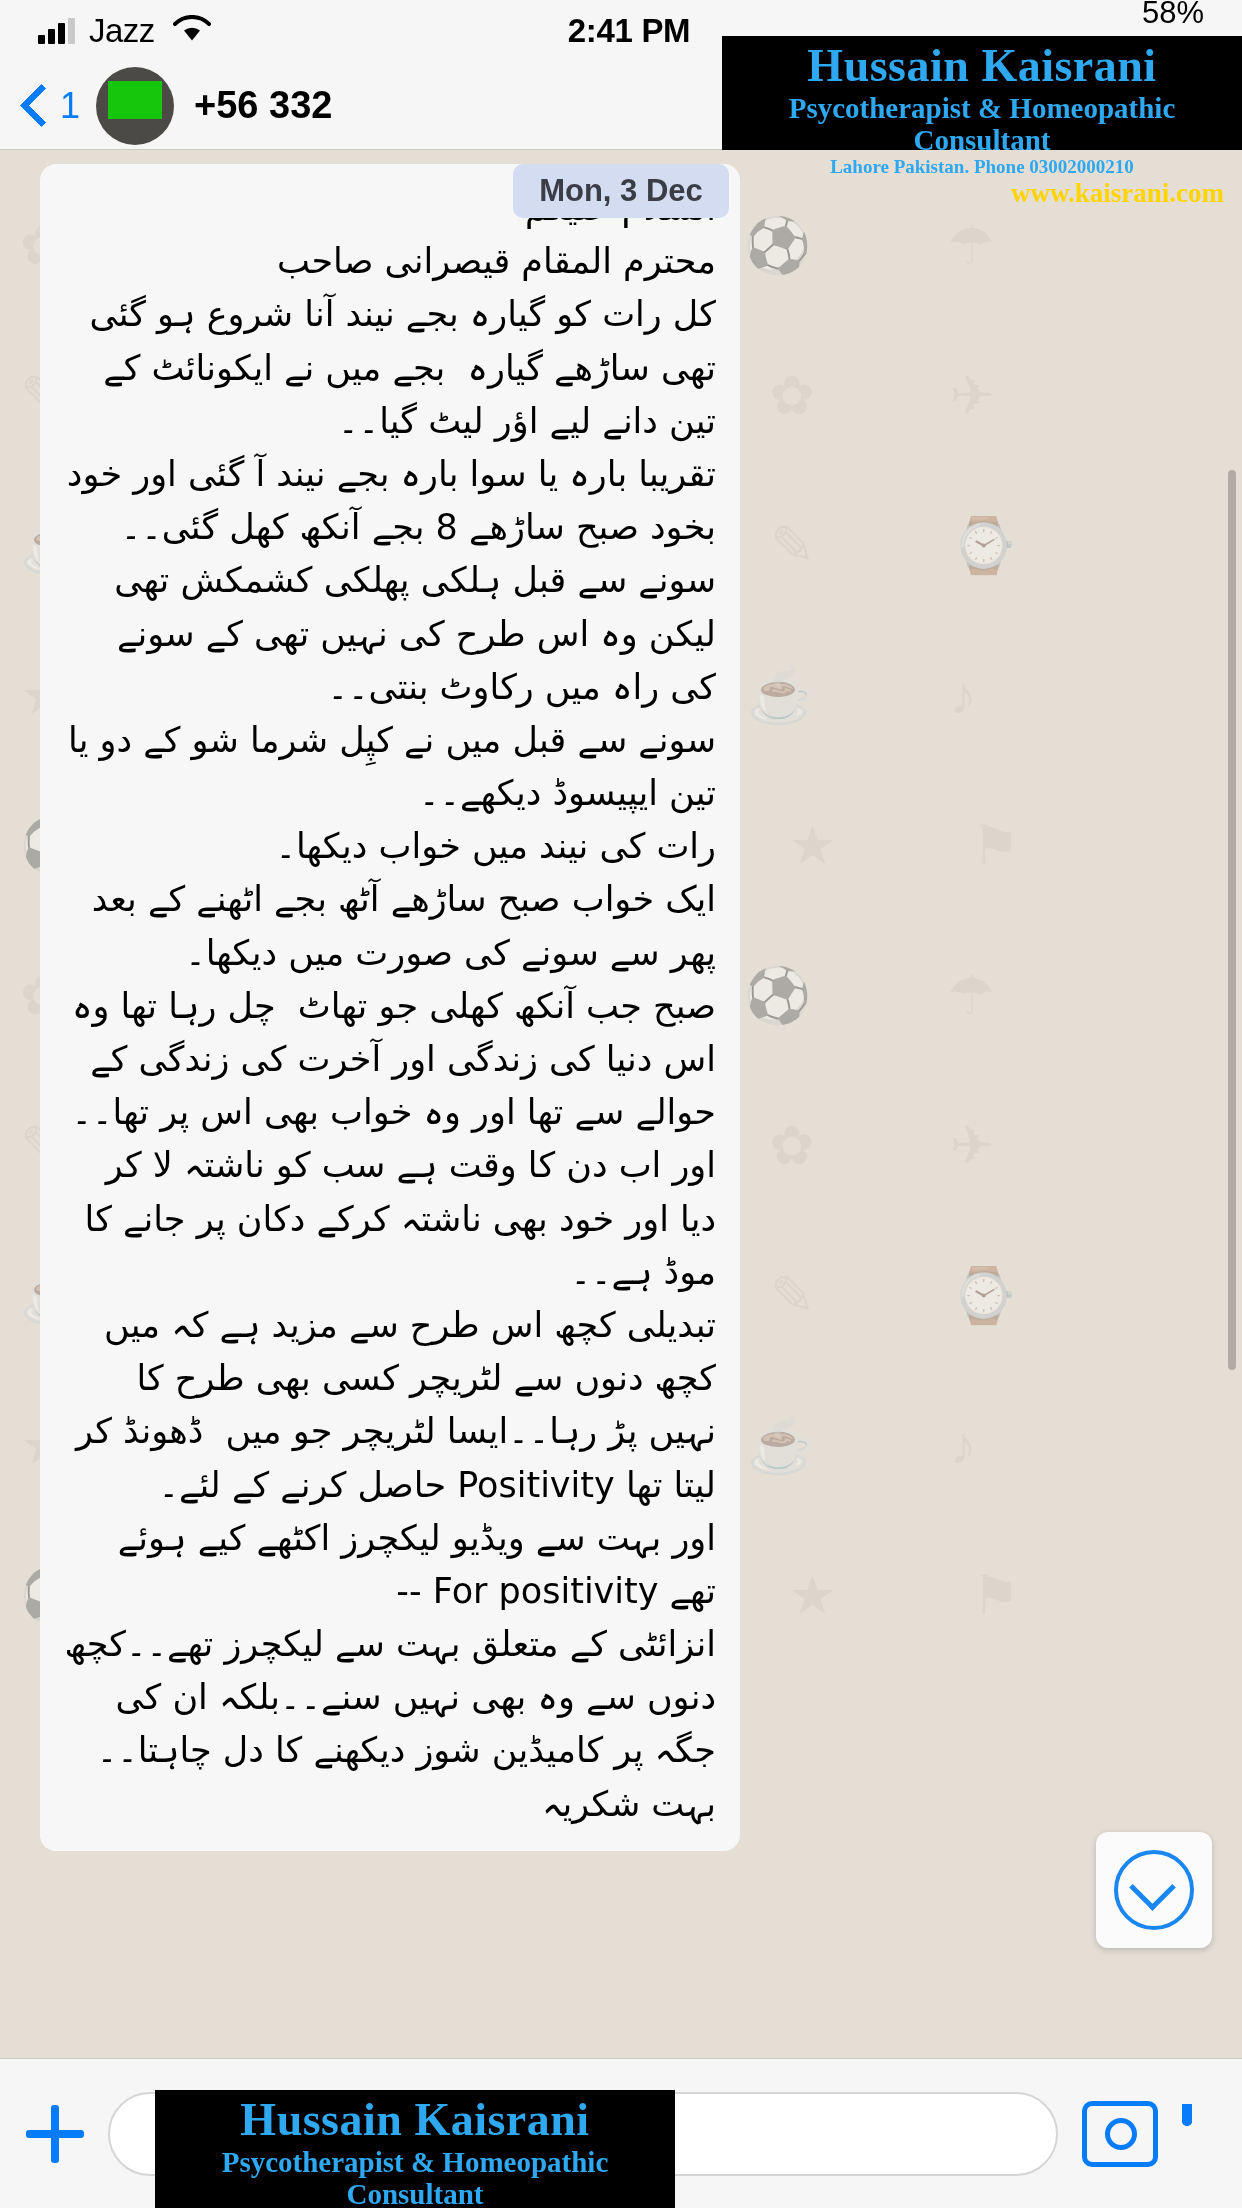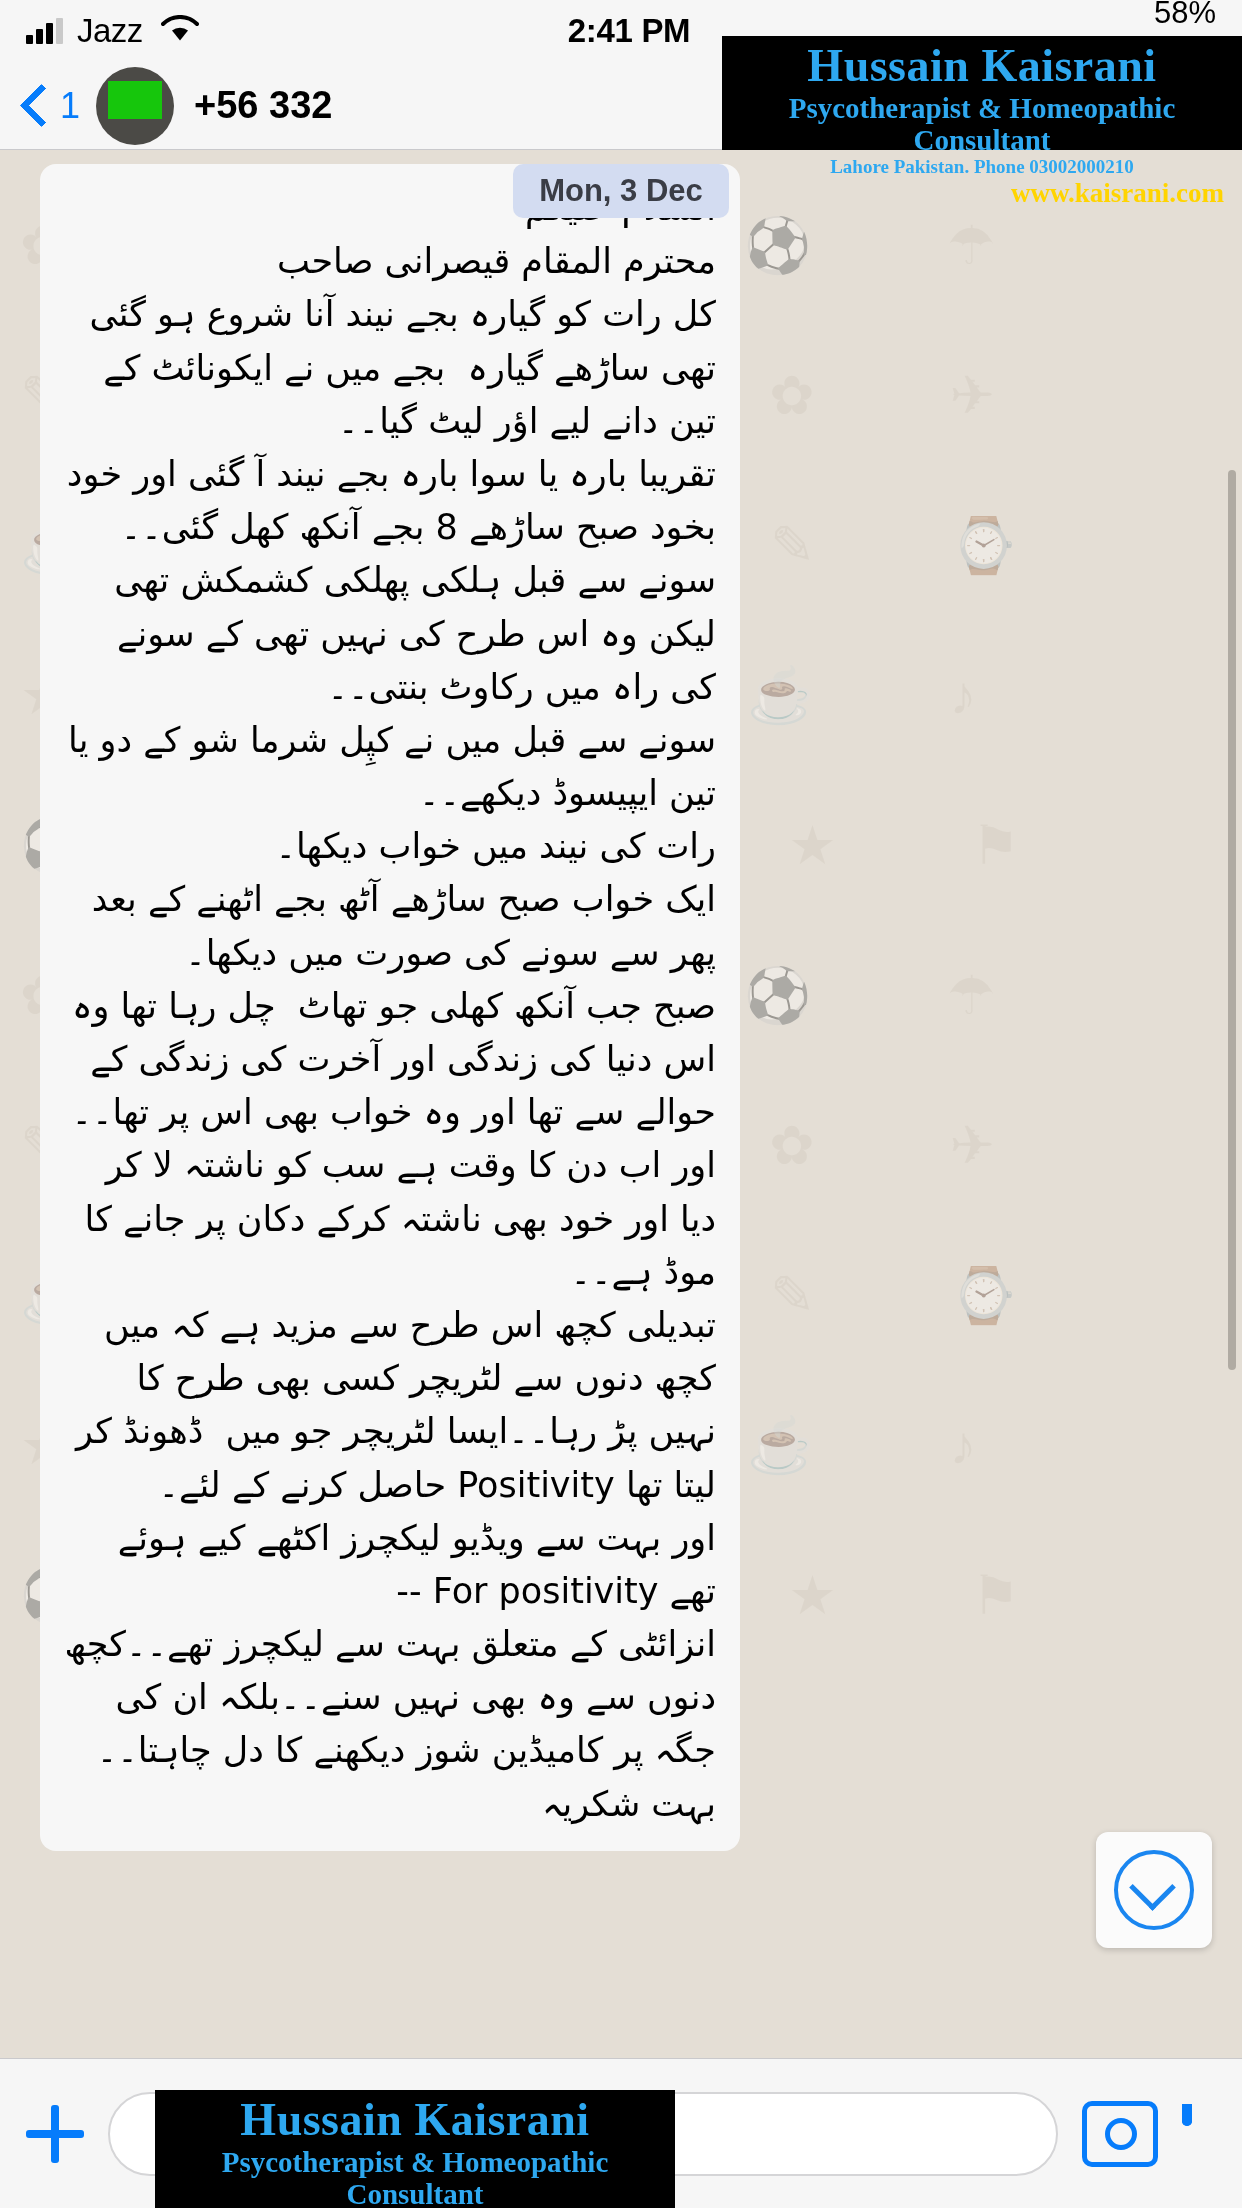--- a/index.html
+++ b/index.html
@@ -15,21 +15,21 @@
     position: relative;
   }
 
   
   .status-bar {
     height: 62px;
     background: #f6f6f6;
     display: flex;
     align-items: center;
     justify-content: space-between;
-    padding: 0 26px;
+    padding: 0 38px;
     box-sizing: border-box;
     position: relative;
   }
   .status-left {
     display: flex;
     align-items: center;
     gap: 14px;
   }
   .signal-bars {
     display: flex;

